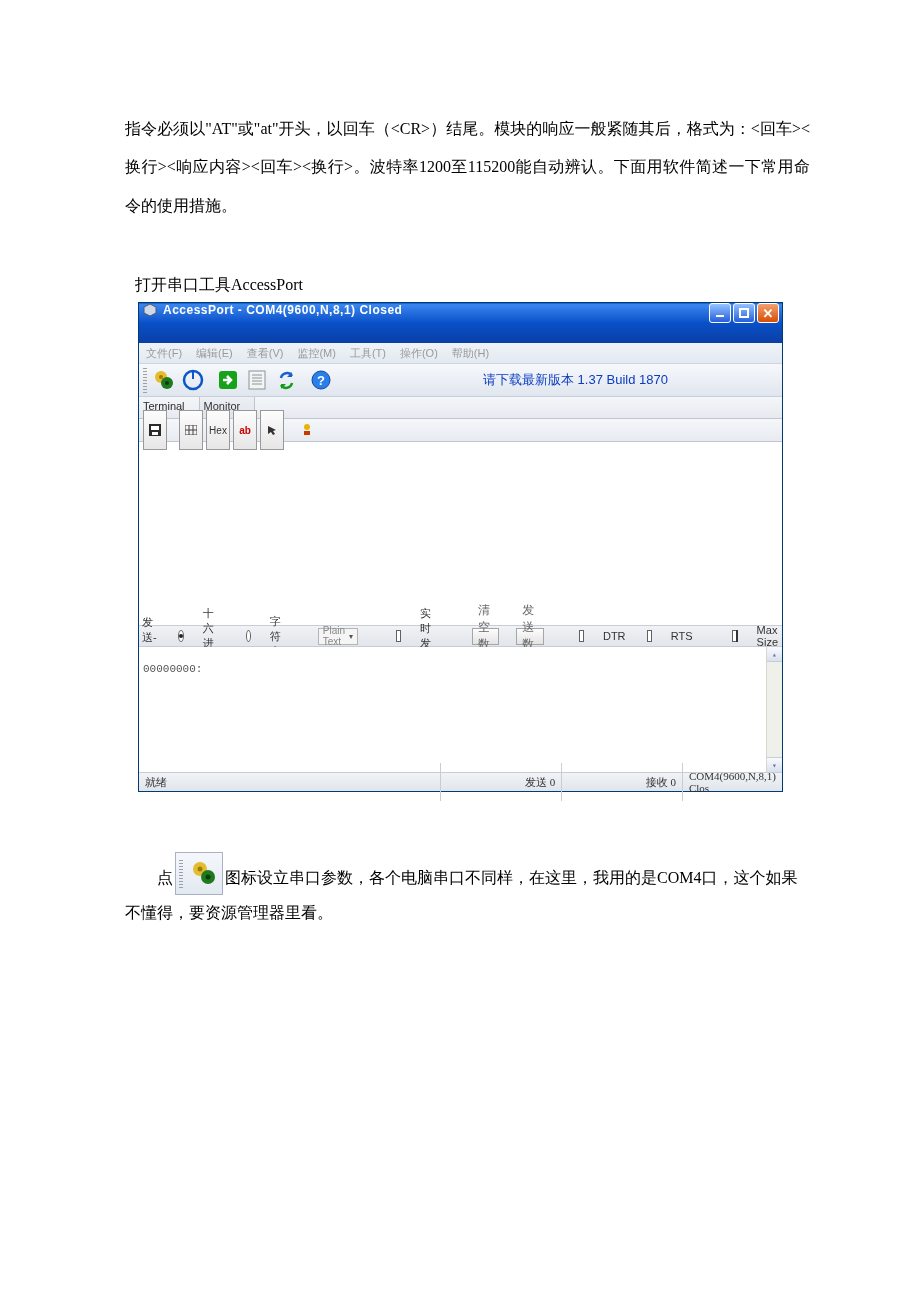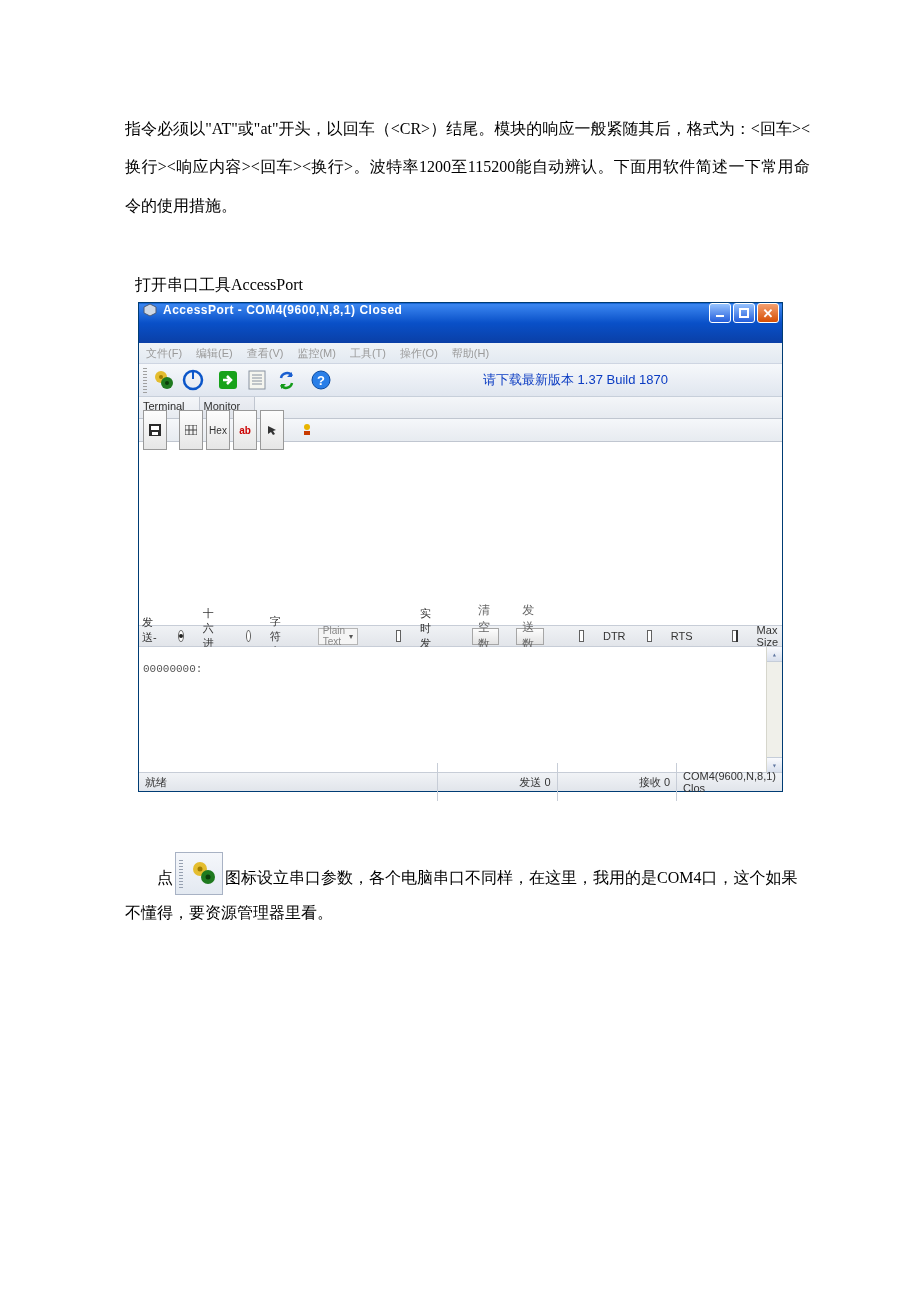--- a/index.html
+++ b/index.html
@@ -164,21 +164,21 @@
   .scroll-v .dn { bottom:0; border-top:1px solid #c5cdd9; }
 
   .statusbar {
     background: linear-gradient(#f1f3f6, #e1e5eb);
     border-top: 1px solid #c7cdd7;
     height: 18px;
     display: flex; align-items: center;
     font-size: 11px; color: #333;
     position: relative;
   }
-  .statusbar .cell { border-right: 1px solid #c7cdd7; height:100%; display:flex; align-items:center; padding:10px 6px; }
+  .statusbar .cell { border-right: 1px solid #c7cdd7; height:100%; display:flex; align-items:center; padding:10px 6px;font-family:Liberation Serif, serif; }
 
   
   .bottom-block { margin: 60px 110px 0 125px; font-size:16px; line-height:2.2; }
   .inline-icon-box {
     display: inline-block; vertical-align: bottom;
     width: 46px; height: 41px;
     background: linear-gradient(#f5f7fb, #e3e9f1);
     border: 1px solid #a8b2c4;
     position: relative; margin: 0 2px;
   }

